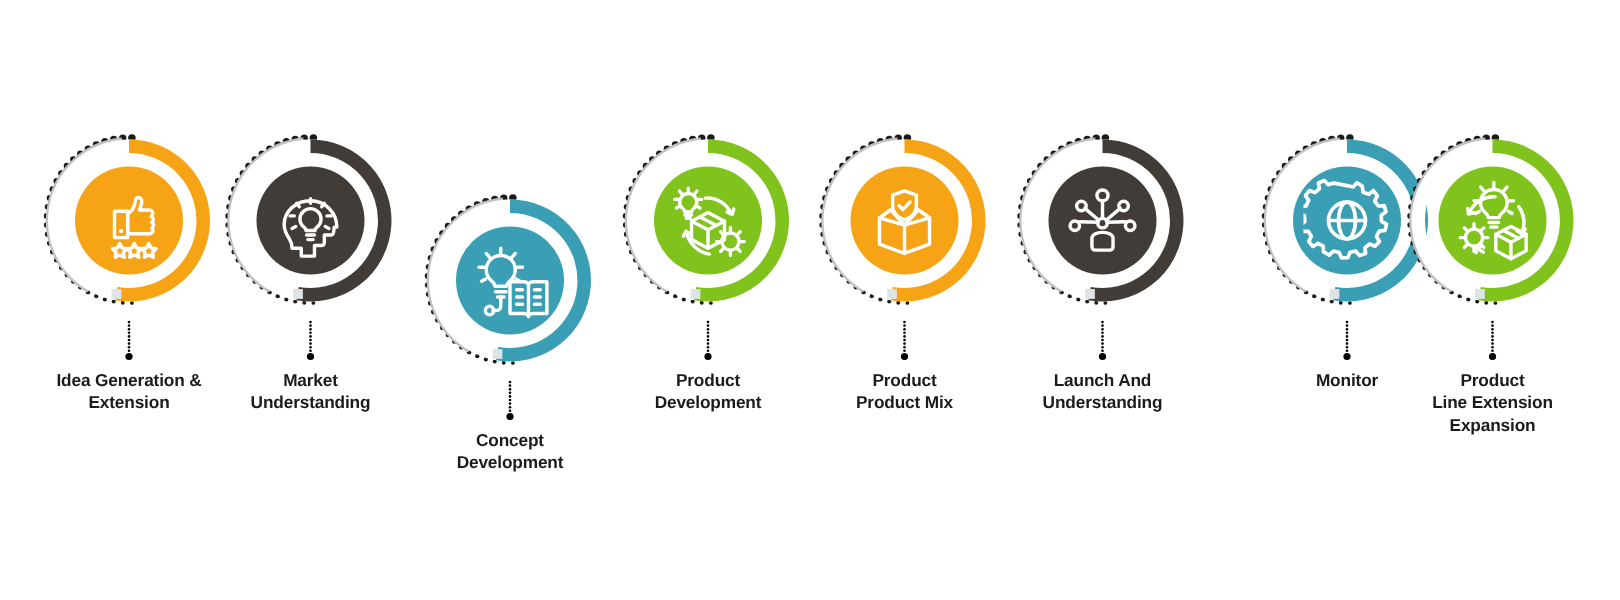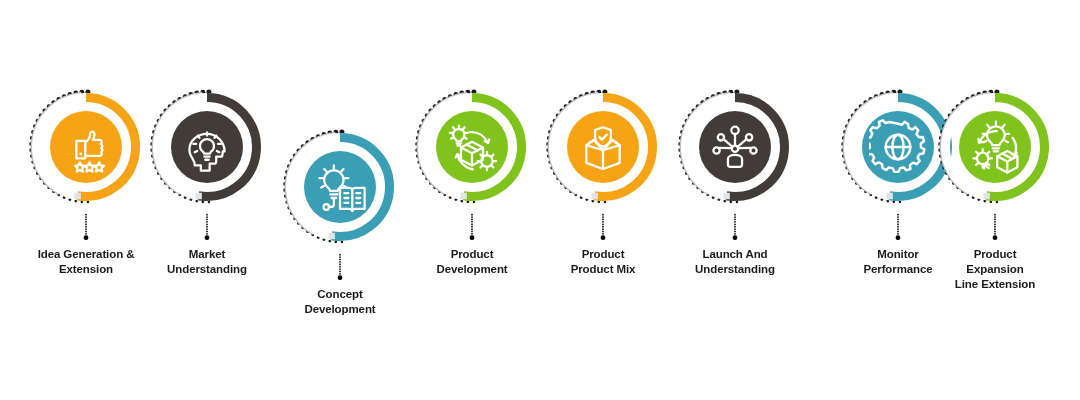--- a/index.html
+++ b/index.html
@@ -593,21 +593,20 @@
             <circle cx="3" cy="15.9" r="1.3" fill="undefined"></circle>
             <circle cx="3" cy="19.5" r="1.3" fill="undefined"></circle>
             <circle cx="3" cy="23.1" r="1.3" fill="undefined"></circle>
             <circle cx="3" cy="26.7" r="1.3" fill="undefined"></circle>
             <circle cx="3" cy="30.3" r="1.3" fill="undefined"></circle>
             <circle cx="3" cy="36" r="3.6" fill="undefined"></circle>
           </svg>
         </div>
         <div class="label">
           <span class="ln">Monitor</span>
-          <span class="ln">Performance</span>
         </div>
       </div>
       <div class="step" style="left: 929px;">
         <div class="node">
           <svg class="node-svg" viewBox="0 0 124 124" xmlns="http://www.w3.org/2000/svg">
             <g>
               <circle cx="63.92" cy="7.03" r="2.50" fill="#1a1a1a"></circle>
               <circle cx="57.83" cy="7.16" r="2.46" fill="#1a1a1a"></circle>
               <circle cx="51.80" cy="7.95" r="2.41" fill="#1a1a1a"></circle>
               <circle cx="45.89" cy="9.41" r="2.37" fill="#1a1a1a"></circle>
@@ -674,18 +673,18 @@
             <circle cx="3" cy="15.9" r="1.3" fill="undefined"></circle>
             <circle cx="3" cy="19.5" r="1.3" fill="undefined"></circle>
             <circle cx="3" cy="23.1" r="1.3" fill="undefined"></circle>
             <circle cx="3" cy="26.7" r="1.3" fill="undefined"></circle>
             <circle cx="3" cy="30.3" r="1.3" fill="undefined"></circle>
             <circle cx="3" cy="36" r="3.6" fill="undefined"></circle>
           </svg>
         </div>
         <div class="label">
           <span class="ln">Product</span>
+          <span class="ln">Line Extension</span>
           <span class="ln">Expansion</span>
-          <span class="ln">Line Extension</span>
         </div>
       </div>
     </div>
 </div>
 
 </body></html>

